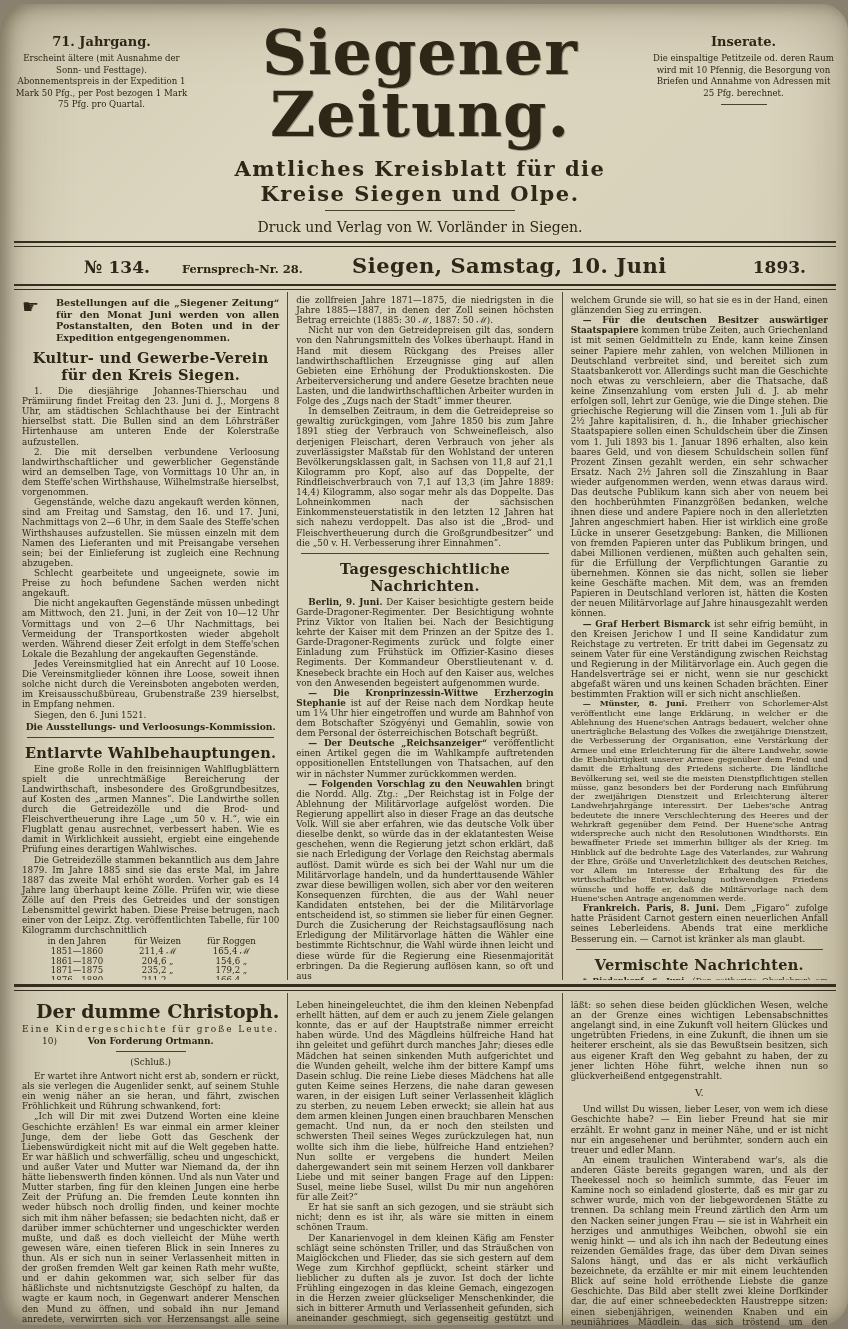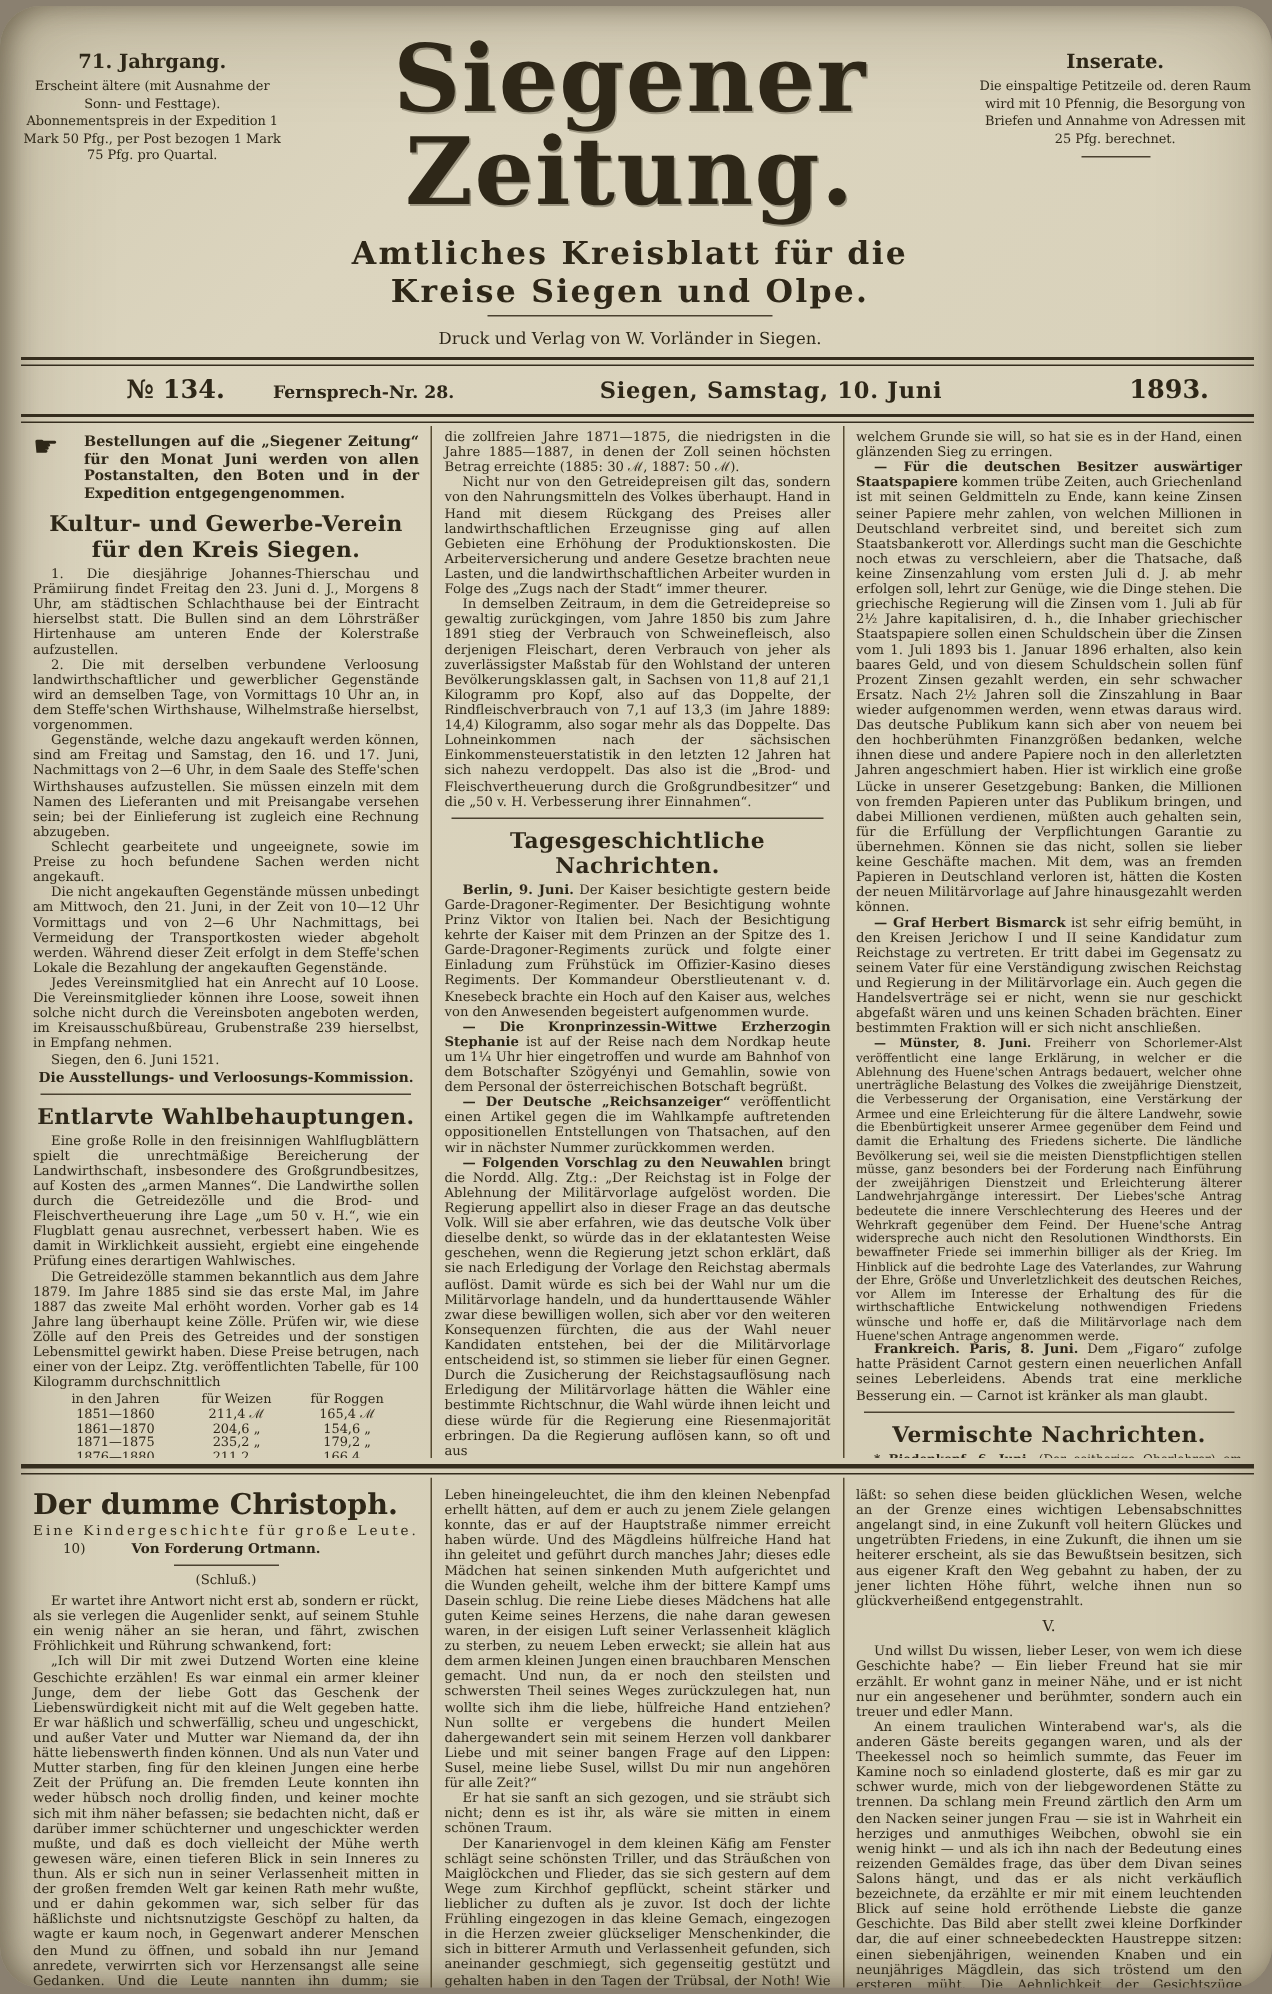--- a/index.html
+++ b/index.html
@@ -16,51 +16,51 @@
   .mast-label{font-weight:bold;font-size:13px;margin:0 0 4px 0;}
   .mast-small{font-size:8.6px;line-height:1.35;margin:0;}
   .mast-divider{width:46px;border:none;border-top:1px solid #4a4130;margin:5px auto 0;}
   .paper-title{
     text-align:center;font-size:62px;font-weight:bold;line-height:1.0;margin:2px 0 0;
     letter-spacing:1px;text-shadow:1px 1px 0 rgba(46,39,24,.35);
     font-family:"DejaVu Serif","Liberation Serif",serif;
   }
   .paper-subtitle{text-align:center;font-size:21px;font-weight:bold;letter-spacing:1.5px;margin:10px 0 0;}
   .subtitle-rule{width:190px;border:none;border-top:1px solid #4a4130;margin:4px auto 0;}
-  .imprint{text-align:center;font-size:11px;margin:8px 0 4px;}
+  .imprint{text-align:center;font-size:14px;margin:8px 0 4px;}
   
   .rule-double{border-top:2.5px solid #352d1e;border-bottom:1px solid #352d1e;height:3px;margin:2px 0;}
   .rule-heavy{border-top:3px solid #352d1e;border-bottom:1.5px solid #352d1e;height:3px;margin:4px 0 2px;}
   .thin-rule{border:none;border-top:1px solid #4a4130;margin:5px auto;width:96%;}
   
   .dateline{display:flex;align-items:baseline;padding:4px 30px 4px 38px;}
   .issue-no{font-size:17px;font-weight:bold;flex:0 0 130px;text-align:center;}
   .phone-no{font-size:11.5px;font-weight:bold;flex:0 0 170px;}
-  .place-date{font-size:15px;font-weight:bold;flex:1;text-align:center;letter-spacing:.5px;}
+  .place-date{font-size:21px;font-weight:bold;flex:1;text-align:left;letter-spacing:.5px;}
   .year{font-size:17px;font-weight:bold;flex:0 0 130px;text-align:right;}
   
   .cols{display:flex;align-items:stretch;}
   .cols-top{height:688px;overflow:hidden;}
   .cols-bottom{height:410px;overflow:hidden;}
   .col{flex:1 1 0;padding:3px 8px 0;overflow:hidden;}
   .col + .col{border-left:1px solid #55492f;}
   .para{font-size:8.8px;line-height:1.15;text-align:justify;text-indent:12px;margin:0;}
   .cont{text-indent:0;}
   .petit{font-size:8px;line-height:1.16;}
   .section-heading{text-align:center;font-size:14.5px;font-weight:bold;margin:6px 0 3px;letter-spacing:.3px;}
   .lead{font-weight:bold;}
   .notice{font-size:9.6px;font-weight:bold;line-height:1.2;text-align:justify;text-indent:0;margin:2px 0 4px;position:relative;padding-left:34px;}
   .hand{position:absolute;left:0;top:-2px;font-size:19px;font-weight:normal;font-family:"DejaVu Sans",sans-serif;}
   .signature{font-size:9.2px;font-weight:bold;text-align:center;margin:1px 0 2px;}
   
   .price-table{width:92%;margin:2px auto;border-collapse:collapse;font-size:8.6px;line-height:1.12;}
   .price-table th{font-weight:normal;font-size:8.6px;text-align:center;padding:0 2px;}
   .price-table td{text-align:center;padding:0 2px;}
   
-  .feu-title{text-align:left;font-size:19px;font-weight:bold;margin:4px 0 2px;}
+  .feu-title{text-align:right;font-size:19px;font-weight:bold;margin:4px 0 2px;}
   .feu-subtitle{text-align:center;font-size:9px;letter-spacing:2px;margin:2px 0;}
   .feu-byline-row{position:relative;text-align:center;font-size:9px;margin:1px 0 2px;}
   .feu-installment{position:absolute;left:20px;top:0;}
   .feu-byline{font-weight:bold;}
   .feu-divider{width:70px;border:none;border-top:1px solid #4a4130;margin:5px auto;}
   .feu-schluss{text-align:center;font-size:8.8px;margin:2px 0 4px;}
   .section-mark{text-align:center;font-size:10px;margin:6px 0;text-indent:0;}
   .gap{height:4px;}
 </style>
 </head>

